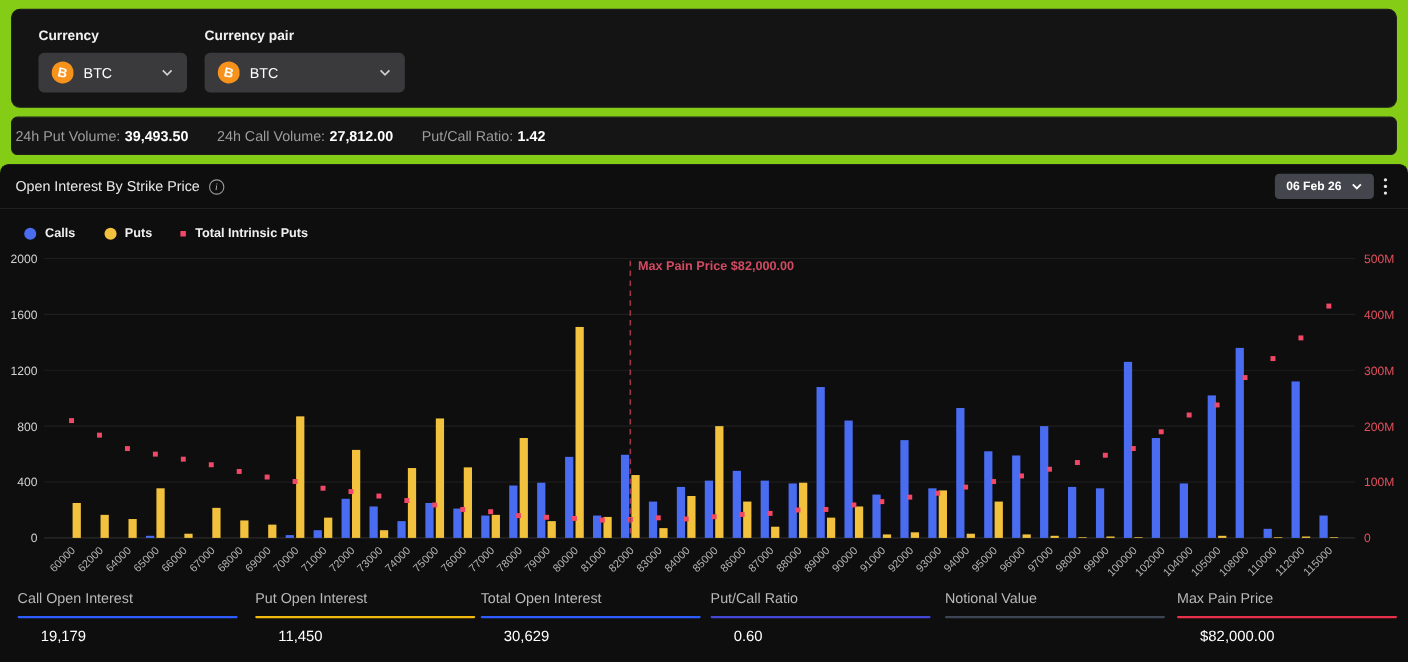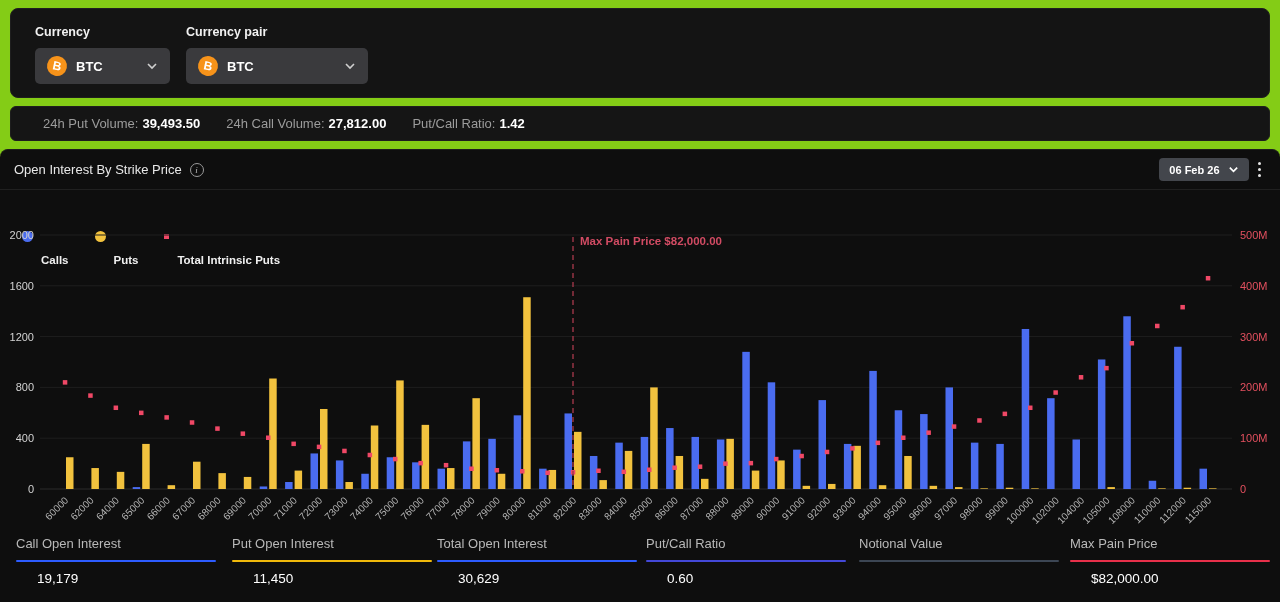--- a/index.html
+++ b/index.html
@@ -13,27 +13,27 @@
   .filter-group { position:absolute; top:16px; }
   .fg-currency { left:24px; }
   .fg-pair { left:175px; }
   .filter-label { font-size:12.5px; font-weight:bold; color:#f2f2f2; margin-bottom:9px; }
   .select-btn { display:flex; align-items:center; gap:9px; background:#3a3a3d; border:none;
     border-radius:5px; height:36px; padding:0 12px; cursor:pointer; color:#fff; }
   .select-btn.w1 { width:135px; } .select-btn.w2 { width:182px; }
   .btc-icon { width:20px; height:20px; border-radius:50%; background:#f7931a; color:#fff;
     font-size:12px; font-weight:bold; display:flex; align-items:center; justify-content:center;
     transform:rotate(12deg); flex:0 0 auto; }
-  .select-value { font-size:13px; font-weight:bold; color:#fff; }
+  .select-value { font-size:13px; font-weight:normal; color:#fff; }
   .chev { margin-left:auto; display:flex; }
 
   
   .stats-bar { position:absolute; left:10px; top:106px; width:1260px; height:35px;
     background:#151515; border:1px solid #1e1e1e; border-radius:6px;
-    display:flex; align-items:center; padding:0 32px; gap:26px; }
+    display:flex; align-items:center; padding:0 3px; gap:26px; }
   .stat-pair { font-size:13px; color:#9c9c9c; }
   .stat-pair b { color:#fff; font-weight:bold; margin-left:4px; }
 
   
   .chart-card { position:absolute; left:0; top:149px; width:1280px; height:453px;
     background:#0e0e0e; border-top:1px solid #1e1e1e; border-radius:8px 8px 0 0; }
   .chart-header { position:absolute; left:0; top:0; width:100%; height:40px;
     display:flex; align-items:center; padding:0 14px; border-bottom:1px solid #202020; }
   .chart-title { font-size:13px; color:#e8e8e8; }
   .info-icon { width:14px; height:14px; border:1px solid #9a9a9a; border-radius:50%;
@@ -42,21 +42,21 @@
   .header-right { margin-left:auto; display:flex; align-items:center; gap:4px; }
   .date-pill { display:flex; align-items:center; gap:8px; background:#43464c; border:none;
     border-radius:4px; height:23px; padding:0 10px; color:#fff; font-size:11px; font-weight:bold; cursor:pointer; }
   .kebab { display:flex; flex-direction:column; gap:2.5px; cursor:pointer; padding:3px 5px; }
   .kebab i { width:3.5px; height:3.5px; border-radius:50%; background:#e6e6e6; }
 
   .legend { position:absolute; left:22px; top:56px; display:flex; align-items:center; gap:26px; }
   .legend-item { display:flex; align-items:center; gap:8px; cursor:pointer; }
   .legend-marker.circle { width:11px; height:11px; border-radius:50%; }
   .legend-marker.square { width:5px; height:5px; }
-  .legend-label { font-size:11.5px; font-weight:bold; color:#f0f0f0;margin-top:48px; }
+  .legend-label { font-size:11.5px; font-weight:bold; color:#f0f0f0; }
 
   .chart-area { position:absolute; left:0; top:77px; width:1280px; height:312px; }
 
   
   .summary { position:absolute; left:0; top:386px; width:1280px; }
   .summary-item { position:absolute; top:0; width:200px; }
   .summary-label { font-size:13px; color:#b9b9b9; padding-bottom:9px; }
   .summary-underline { height:2px; width:200px; border-radius:1px; }
   .summary-value { font-size:13.5px; color:#fff; padding-top:9px;margin-left:21px; }
 </style>

